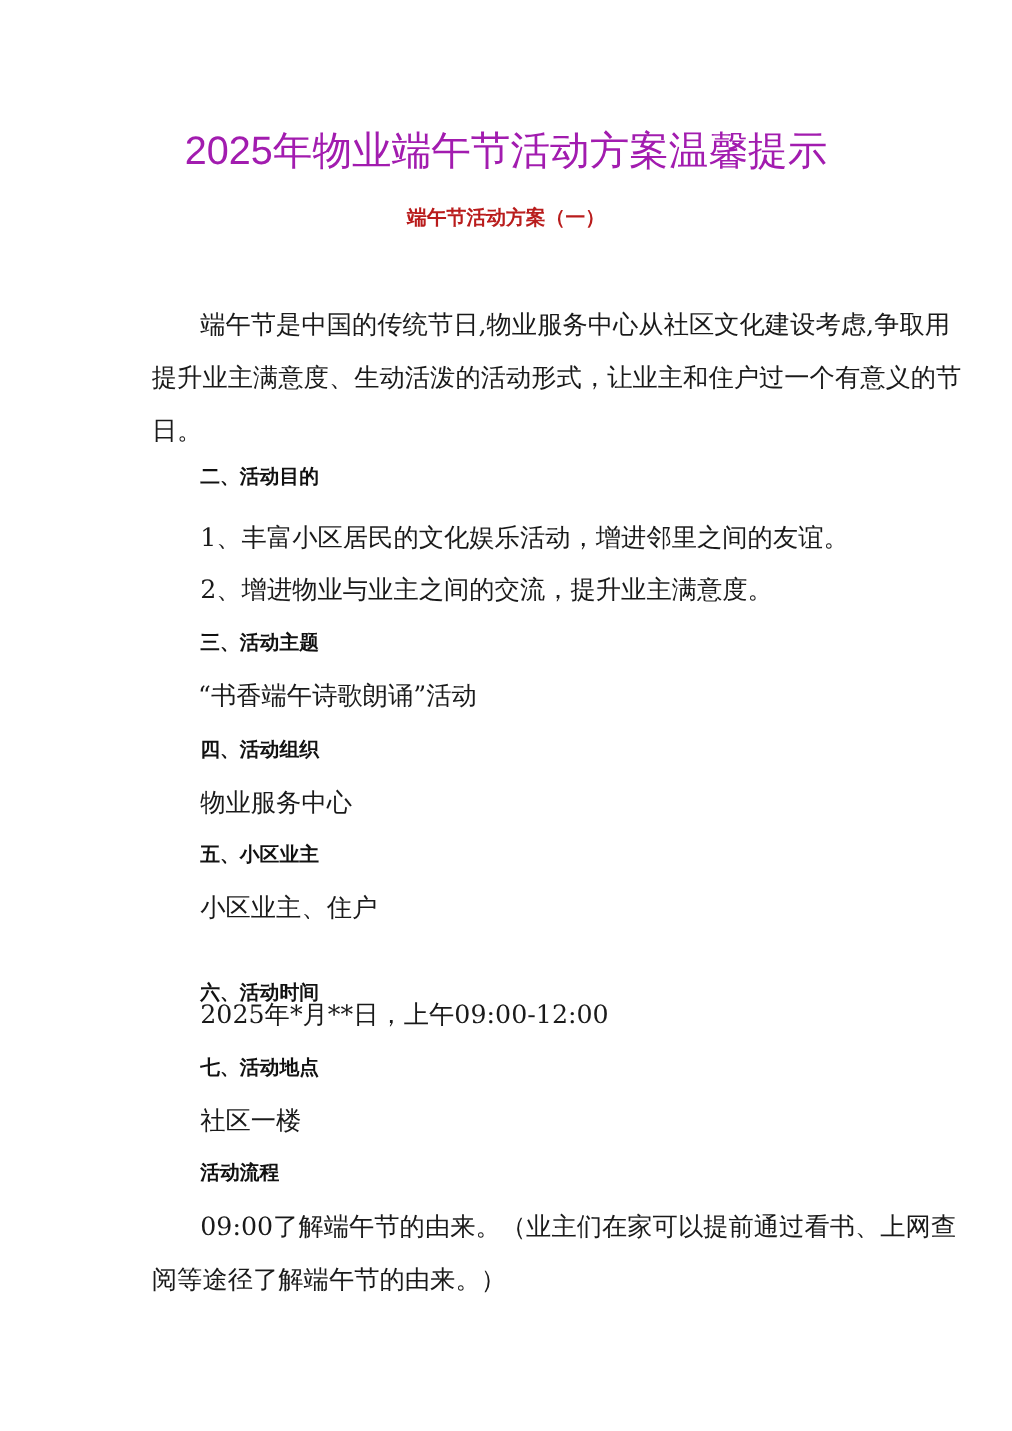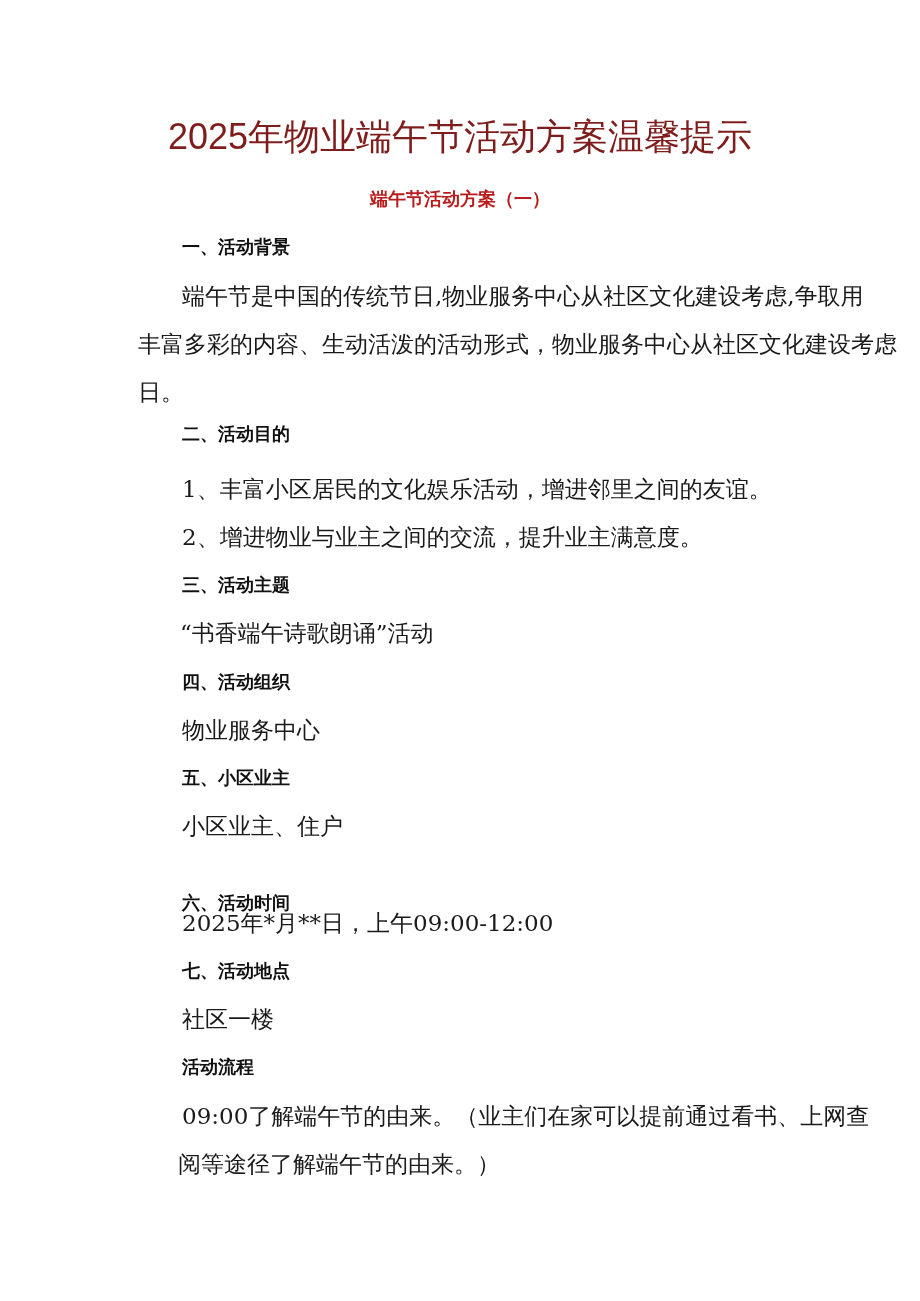--- a/index.html
+++ b/index.html
@@ -1,21 +1,21 @@
 <!DOCTYPE html>
 <html><head>
   <meta charset="utf-8">
   <style>
     html, body { margin: 0; padding: 0; background: #ffffff; }
     body { width: 920px; height: 1301px; position: relative; overflow: hidden; color: #111111; }
     .page { position: absolute; left: 0; top: 0; width: 920px; height: 1301px; }
     .title {
       position: absolute; left: 0; top: 112px; width: 920px; text-align: center;
       font-family: "Liberation Sans", "DejaVu Sans", sans-serif;
-      font-size: 36px; line-height: 50px; font-weight: normal; color: #7f1d1d;
+      font-size: 36px; line-height: 50px; font-weight: normal; color: #a21caf;
       letter-spacing: 0px;
     }
     .subtitle {
       position: absolute; left: 0; top: 184px; width: 920px; text-align: center;
       font-family: "DejaVu Sans", "Liberation Sans", sans-serif;
       font-size: 18px; line-height: 30px; font-weight: bold; color: #b91c1c;
     }
     .line {
       position: absolute; left: 138px; width: 660px; white-space: nowrap;
       font-family: "DejaVu Serif", "Liberation Serif", serif;
@@ -29,23 +29,22 @@
     .justify { text-align: justify; text-align-last: justify; width: 644px; }
   </style>
 </head>
 <body>
 
 <div class="page">
 
   <div class="title">2025年物业端午节活动方案温馨提示</div>
   <div class="subtitle">端午节活动方案（一）</div>
 
-  <div class="line indent heading" style="top:232px;">一、活动背景</div>
   <div class="line indent justify" style="top:281px; width:604px;">端午节是中国的传统节日,物业服务中心从社区文化建设考虑,争取用</div>
-  <div class="line justify" style="top:329px; width:648px;">丰富多彩的内容、生动活泼的活动形式，物业服务中心从社区文化建设考虑</div>
+  <div class="line justify" style="top:329px; width:648px;">提升业主满意度、生动活泼的活动形式，让业主和住户过一个有意义的节</div>
   <div class="line" style="top:377px;">日。</div>
 
   <div class="line indent heading" style="top:419px;">二、活动目的</div>
   <div class="line indent" style="top:474px;">1、丰富小区居民的文化娱乐活动，增进邻里之间的友谊。</div>
   <div class="line indent" style="top:522px;">2、增进物业与业主之间的交流，提升业主满意度。</div>
 
   <div class="line indent heading" style="top:570px;">三、活动主题</div>
   <div class="line indent" style="top:618px; left:180px;">“书香端午诗歌朗诵”活动</div>
 
   <div class="line indent heading" style="top:667px;">四、活动组织</div>
@@ -55,15 +54,15 @@
   <div class="line indent" style="top:811px;">小区业主、住户</div>
 
   <div class="line indent heading" style="top:888px;">六、活动时间</div>
   <div class="line indent" style="top:908px;">2025年*月**日，上午09:00-12:00</div>
 
   <div class="line indent heading" style="top:956px;">七、活动地点</div>
   <div class="line indent" style="top:1004px;">社区一楼</div>
 
   <div class="line indent heading" style="top:1052px;">活动流程</div>
   <div class="line indent justify" style="top:1101px; width:598px;">09:00了解端午节的由来。（业主们在家可以提前通过看书、上网查</div>
-  <div class="line" style="top:1149px;margin-left:40px;">阅等途径了解端午节的由来。）</div>
+  <div class="line" style="top:1149px;">阅等途径了解端午节的由来。）</div>
 
 </div>
 
 </body></html>

